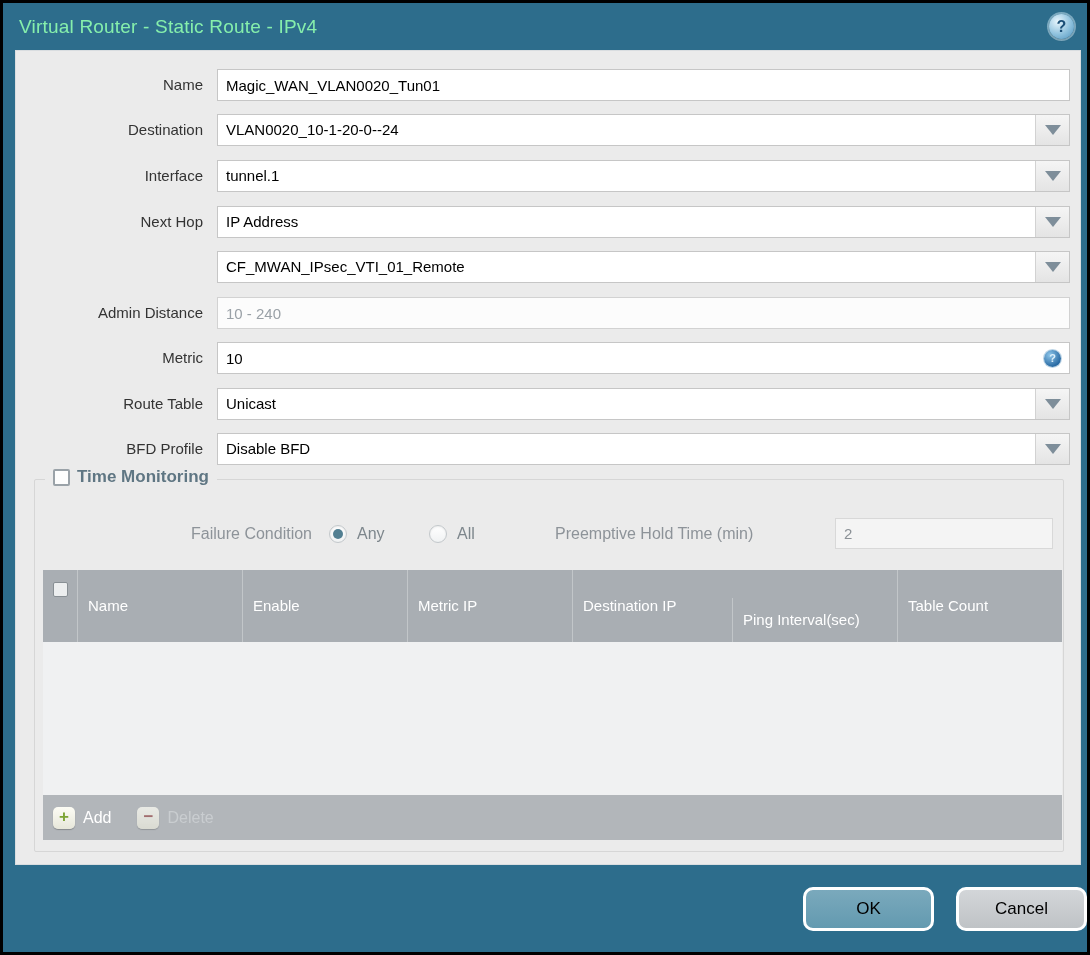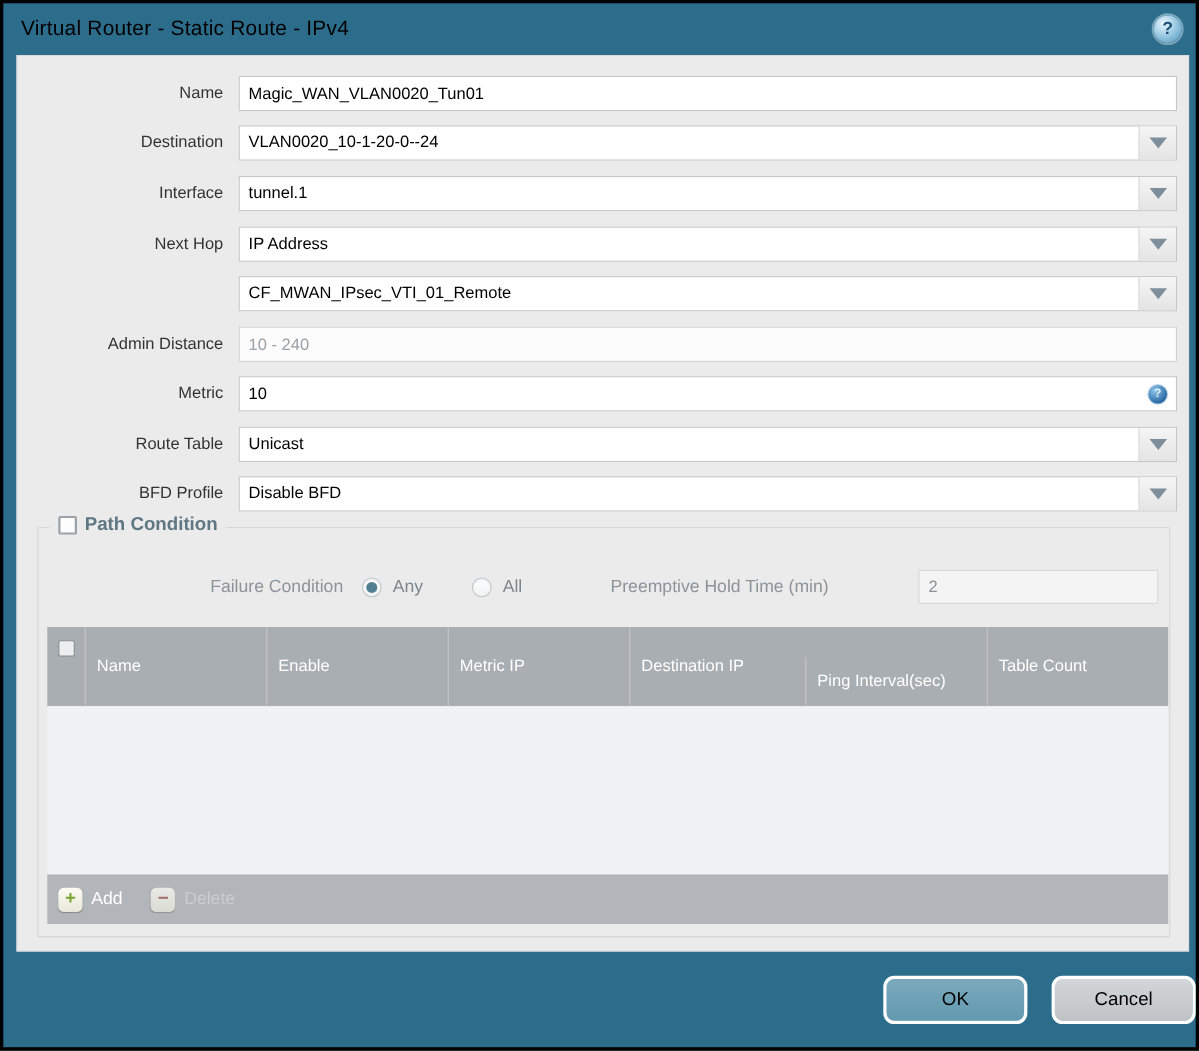--- a/index.html
+++ b/index.html
@@ -5,21 +5,21 @@
   * { margin:0; padding:0; box-sizing:border-box; }
   html,body { width:1090px; height:955px; background:#000; }
   body { font-family:"Liberation Sans","DejaVu Sans",sans-serif; }
 
   .frame { position:absolute; left:0; top:0; width:1090px; height:955px;
            background:#2d6d8c; border:3px solid #000; }
 
   
   .titlebar { position:absolute; left:0; top:0; width:1084px; height:47px; }
   .title { position:absolute; left:16px; top:0; line-height:47px;
-           font-size:19px; color:#000000; letter-spacing:.2px; }
+           font-size:19px; color:#86efac; letter-spacing:.2px; }
   .help-badge { position:absolute; right:13px; top:11px; width:25px; height:25px;
            border-radius:50%; background:radial-gradient(circle at 35% 30%, #e9f6fd, #8ec1dd 55%, #4e92bd);
            box-shadow:0 0 0 2px rgba(190,220,235,.55), 0 1px 2px rgba(0,0,0,.4);
            text-align:center; line-height:25px; font-weight:bold; font-size:16px; color:#1b4f77; cursor:pointer; }
 
   
   .panel { position:absolute; left:12px; top:47px; width:1066px; height:815px;
            background:#ebebeb; border:1px solid #d9dde0; }
 
   .frow { position:absolute; left:0; width:100%; height:32px; display:flex; }
@@ -188,21 +188,21 @@
         <span class="combo-text">Disable BFD</span>
         <span class="combo-btn">
           <span class="tri"></span>
         </span>
       </div>
     </div>
 
     <div class="pm">
       <div class="pm-legend">
         <span class="checkbox"></span>
-        <span class="pm-title">Path Condition</span>
+        <span class="pm-title">Time Monitoring</span>
       </div>
 
       <div class="pm-row">
         <span class="dis-label lbl-failure">Failure Condition</span>
         <span class="radio selected radio-any"></span>
         <span class="opt-label lbl-any">Any</span>
         <span class="radio radio-all"></span>
         <span class="opt-label lbl-all">All</span>
         <span class="dis-label lbl-preempt">Preemptive Hold Time (min)</span>
         <input class="dis-input" value="2" style="">

